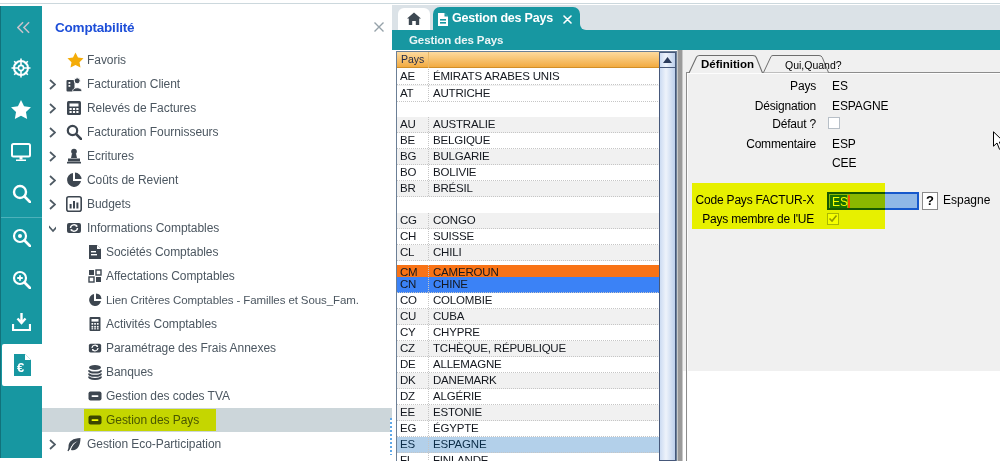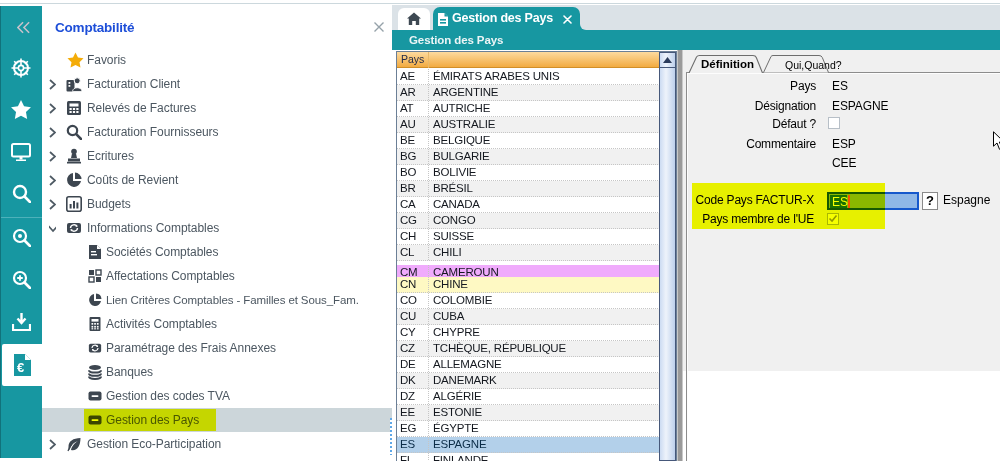--- a/index.html
+++ b/index.html
@@ -307,21 +307,21 @@
       <div style="position:absolute;left:31px;top:0;width:1px;height:16px;background:#e8b869;"></div>
     </div>
     <div class="trow" style="top:17px;background:#fff;color:#14181f;">
       <span class="c1">AE</span>
         <span class="c2">ÉMIRATS ARABES UNIS</span>
     </div>
     <div class="trow" style="top:33px;background:#f1f1f1;color:#14181f;">
       <span class="c1">AR</span>
         <span class="c2">ARGENTINE</span>
     </div>
-    <div class="trow" style="top:49px;background:#fff;color:#14181f;">
+    <div class="trow" style="top:34px;background:#fff;color:#14181f;">
       <span class="c1">AT</span>
         <span class="c2">AUTRICHE</span>
     </div>
     <div class="trow" style="top:65px;background:#f1f1f1;color:#14181f;">
       <span class="c1">AU</span>
         <span class="c2">AUSTRALIE</span>
     </div>
     <div class="trow" style="top:81px;background:#fff;color:#14181f;">
       <span class="c1">BE</span>
         <span class="c2">BELGIQUE</span>
@@ -331,41 +331,37 @@
         <span class="c2">BULGARIE</span>
     </div>
     <div class="trow" style="top:113px;background:#fff;color:#14181f;">
       <span class="c1">BO</span>
         <span class="c2">BOLIVIE</span>
     </div>
     <div class="trow" style="top:129px;background:#f1f1f1;color:#14181f;">
       <span class="c1">BR</span>
         <span class="c2">BRÉSIL</span>
     </div>
-    <div class="trow" style="top:145px;background:#fff;color:#14181f;">
-      <span class="c1">CA</span>
-        <span class="c2">CANADA</span>
-    </div>
     <div class="trow" style="top:161px;background:#f1f1f1;color:#14181f;">
       <span class="c1">CG</span>
         <span class="c2">CONGO</span>
     </div>
     <div class="trow" style="top:177px;background:#fff;color:#14181f;">
       <span class="c1">CH</span>
         <span class="c2">SUISSE</span>
     </div>
     <div class="trow" style="top:193px;background:#f1f1f1;color:#14181f;">
       <span class="c1">CL</span>
         <span class="c2">CHILI</span>
     </div>
-    <div class="trow" style="top:213px;background:#f0abfc;color:#14181f;">
+    <div class="trow" style="top:213px;background:#f97316;color:#14181f;">
       <span class="c1">CM</span>
         <span class="c2">CAMEROUN</span>
     </div>
-    <div class="trow" style="top:225px;background:#fef9c3;color:#14181f;">
+    <div class="trow" style="top:225px;background:#3b82f6;color:#14181f;">
       <span class="c1">CN</span>
         <span class="c2">CHINE</span>
     </div>
     <div class="trow" style="top:241px;background:#fff;color:#14181f;">
       <span class="c1">CO</span>
         <span class="c2">COLOMBIE</span>
     </div>
     <div class="trow" style="top:257px;background:#f1f1f1;color:#14181f;">
       <span class="c1">CU</span>
         <span class="c2">CUBA</span>

